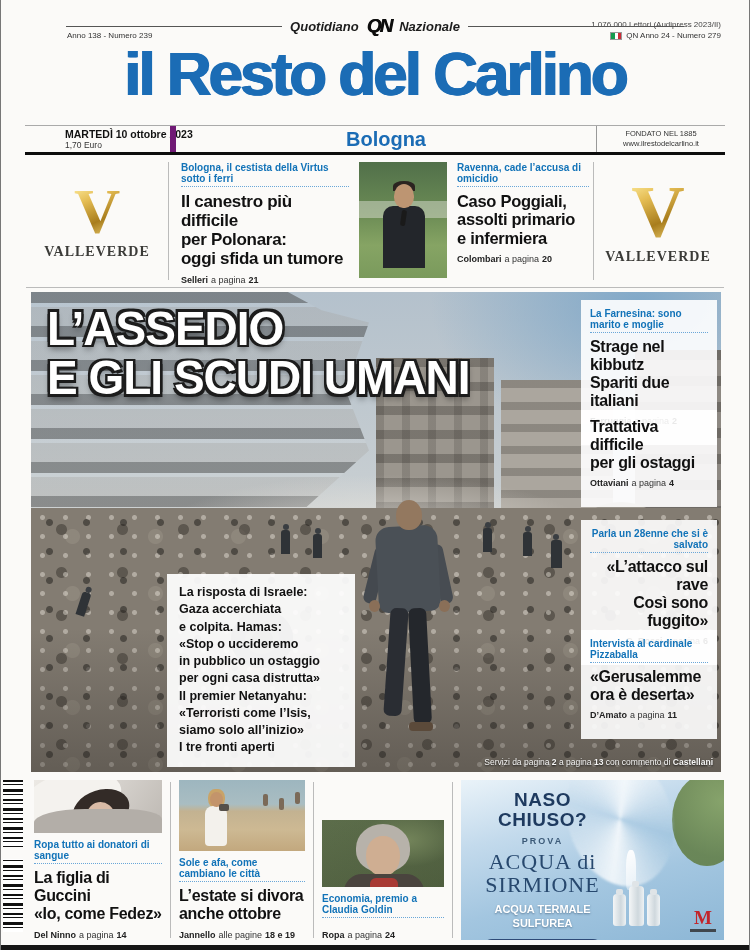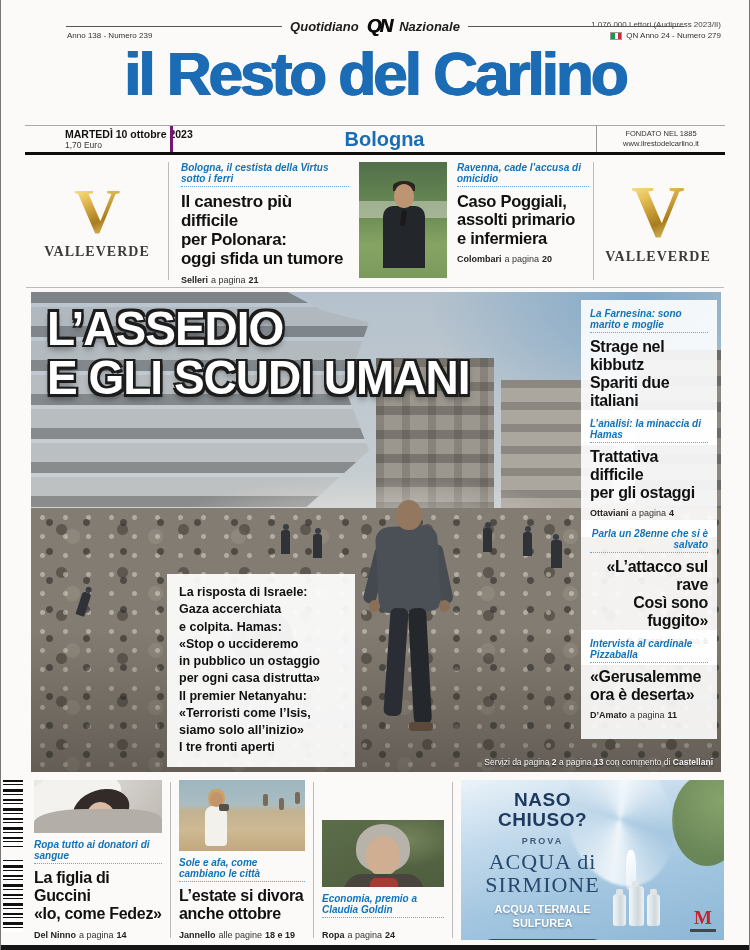--- a/index.html
+++ b/index.html
@@ -25,27 +25,27 @@
   
   .masthead { position:absolute; top:38px; left:0; right:0; text-align:center;
     font-size:62px; font-weight:bold; letter-spacing:-3px; color:#1b6cb5;
     text-shadow:0.8px 0 0 #1b6cb5, -0.8px 0 0 #1b6cb5; }
   
   .dateband { position:absolute; top:125px; left:24px; right:24px; height:30px;
     border-top:1px solid #aaa; border-bottom:3px solid #0d0d0d; display:flex; align-items:center; }
   .db-left { width:145px; padding-left:40px; }
   .db-date { font-size:10.5px; font-weight:bold; color:#111; white-space:nowrap; }
   .db-price { font-size:8.5px; color:#333; }
-  .db-center { flex:1; text-align:center; border-left:3px solid #701a75; border-right:1px solid #999; align-self:stretch;
+  .db-center { flex:1; text-align:center; border-left:6px solid #701a75; border-right:1px solid #999; align-self:stretch;
     display:flex; align-items:center; justify-content:center; }
   .db-edition { font-size:20px; font-weight:bold; color:#1b6cb5; }
   .db-right { width:128px; text-align:center; font-size:7.5px; color:#333; line-height:1.3; }
   
   .kicker { display:block; font-size:10px; font-weight:bold; color:#1273b8;
-    border-bottom:1px dotted #6aa7d8; padding-bottom:2px; margin-bottom:5px; text-decoration:none;font-style:italic; }
+    border-bottom:1px dotted #6aa7d8; padding-bottom:2px; margin-bottom:5px; text-decoration:none; }
   .headline { font-size:17px; font-weight:bold; color:#111; line-height:1.12; white-space:pre-line; letter-spacing:-0.3px; }
   .byline { font-size:9px; color:#222; margin-top:7px; }
   .byline b { font-weight:bold; }
   .byline .ref { margin:0 3px; color:#333; }
   
   .toprow { position:absolute; top:160px; left:25px; right:25px; height:122px; display:flex; }
   .vr { width:1px; background:#bbb; align-self:stretch; margin:2px 0; }
   .vv-ad { display:flex; flex-direction:column; align-items:center; justify-content:center; }
   .vv-ad-left { width:142px; }
   .vv-ad-right { width:128px; }
@@ -304,21 +304,20 @@
 I tre fronti aperti</div>
     </div>
 
     <div class="side-box sb1">
       <a class="kicker">La Farnesina: sono marito e moglie</a>
       <h2 class="headline">Strage nel kibbutz
 Spariti due italiani</h2>
       <p class="byline"><b>Farruggia</b><span class="ref">a pagina</span><b>2</b></p>
     </div>
     <div class="side-box sb2">
-      <a class="kicker">L’analisi: la minaccia di Hamas</a>
       <h2 class="headline">Trattativa difficile
 per gli ostaggi</h2>
       <p class="byline"><b>Ottaviani</b><span class="ref">a pagina</span><b>4</b></p>
     </div>
     <div class="side-box sb3">
       <a class="kicker">Parla un 28enne che si è salvato</a>
       <h2 class="headline">«L’attacco sul rave
 Così sono fuggito»</h2>
       <p class="byline"><b>G. Rossi</b><span class="ref">a pagina</span><b>6</b></p>
     </div>

